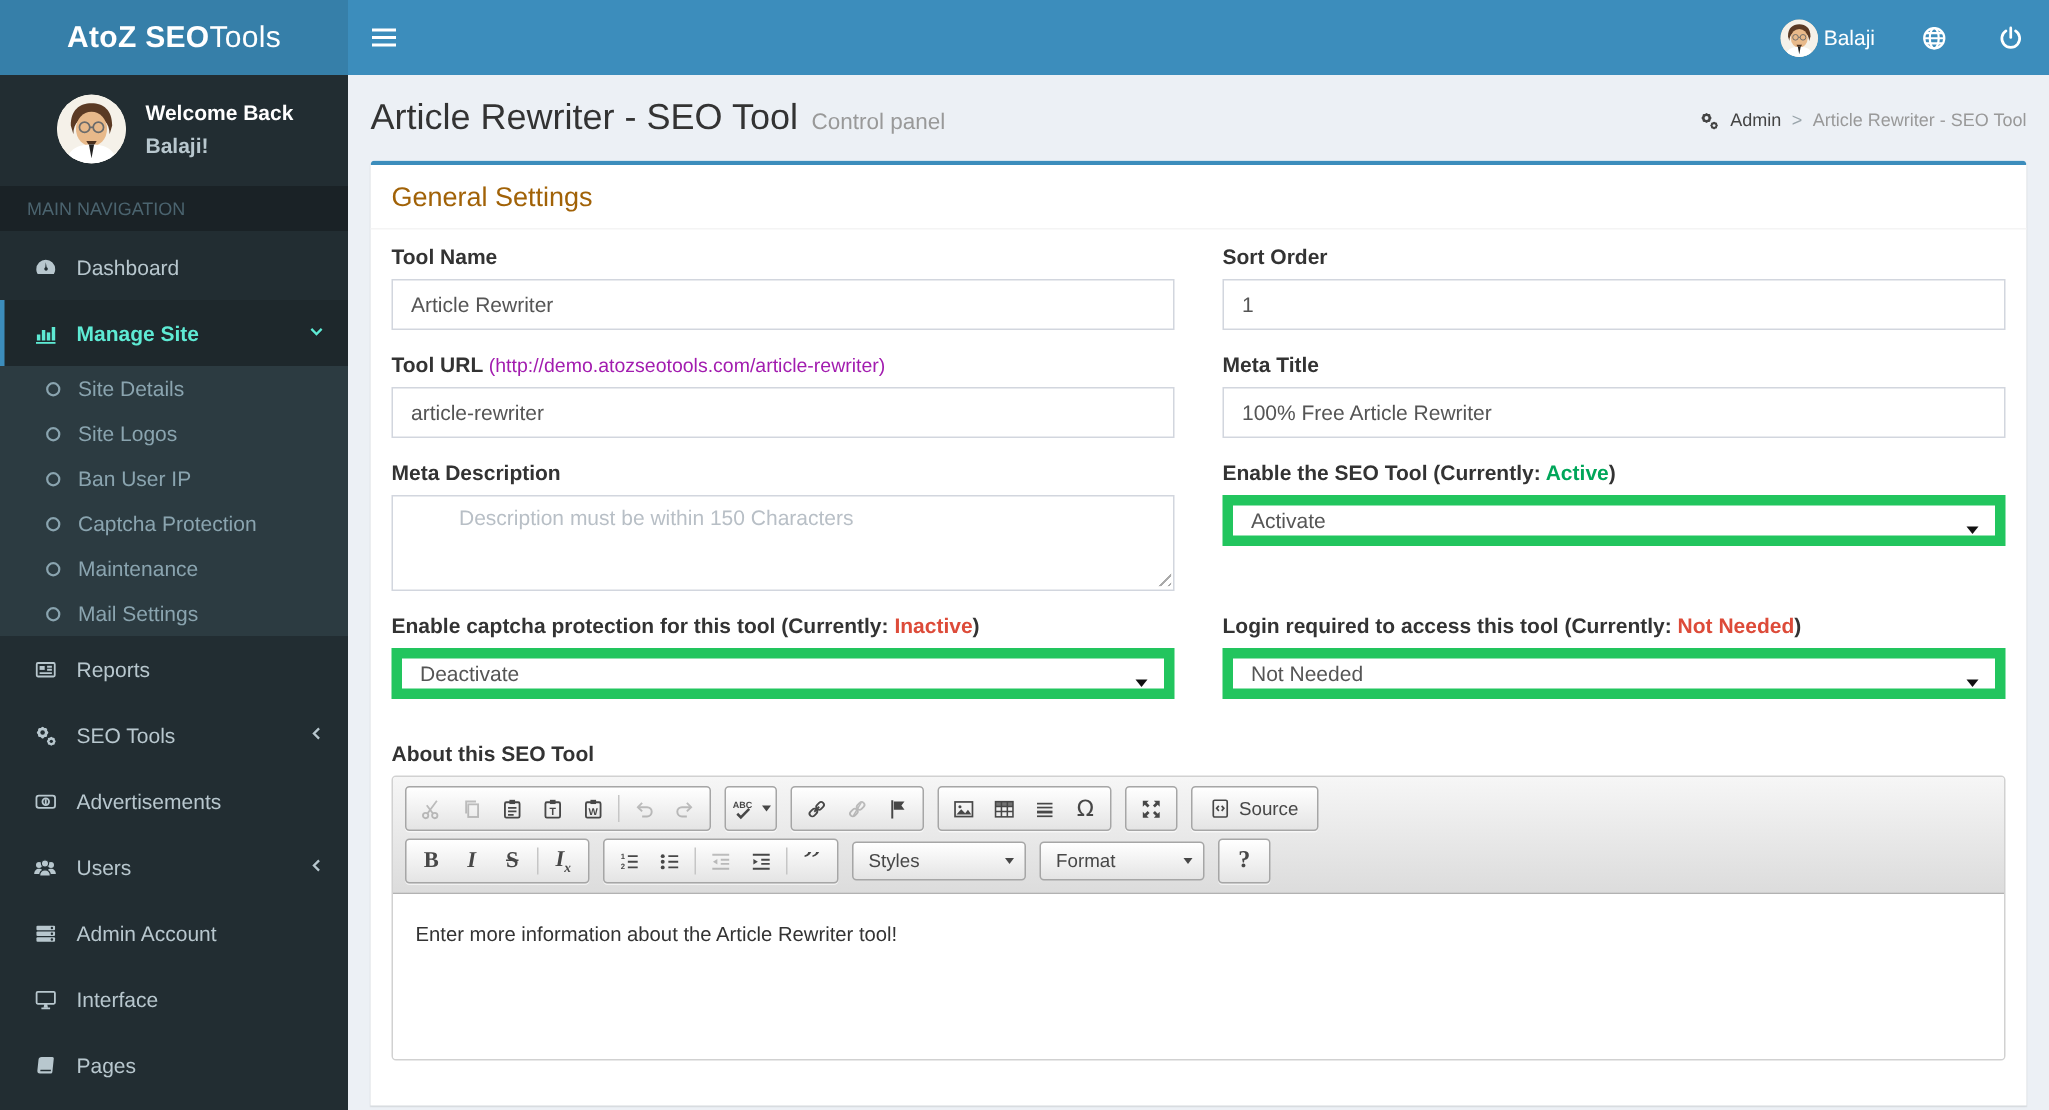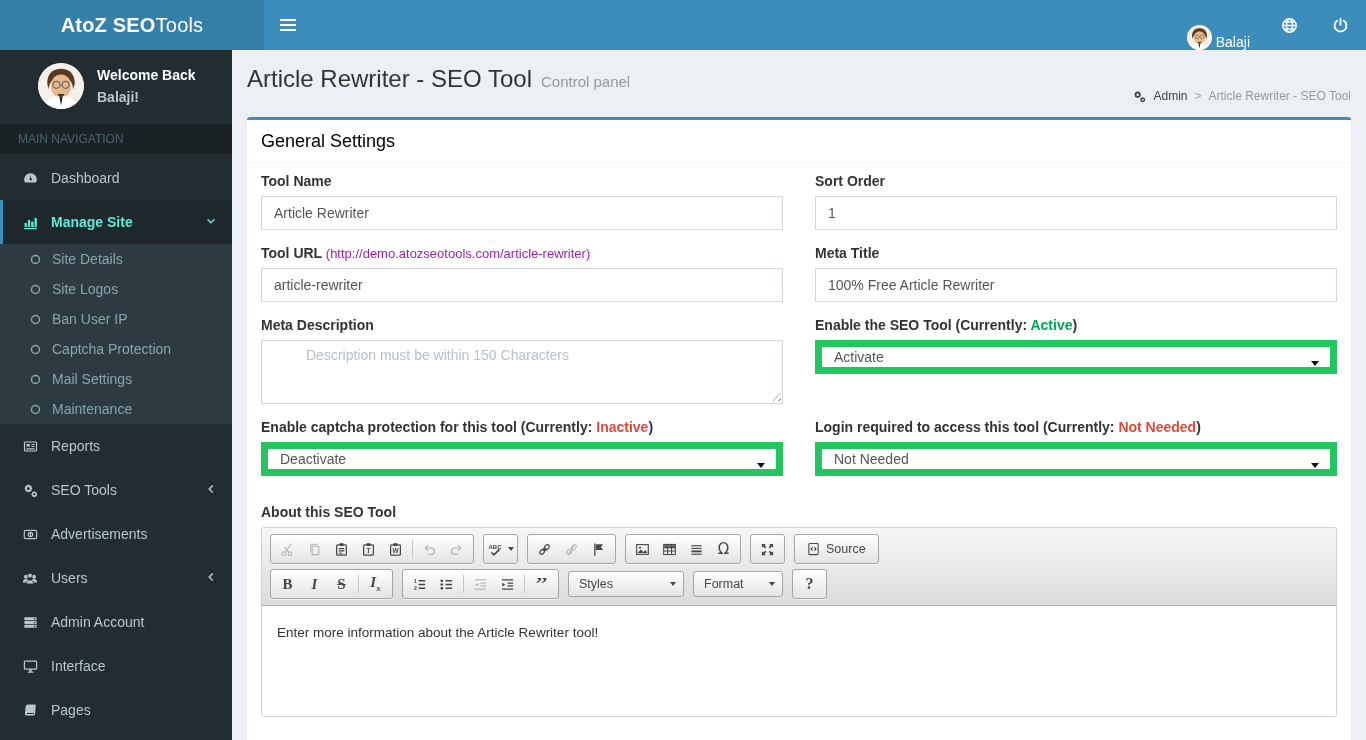--- a/index.html
+++ b/index.html
@@ -3,30 +3,30 @@
 <meta charset="utf-8">
 <style>
   * { margin:0; padding:0; box-sizing:border-box; }
   html,body { width:1366px; height:740px; overflow:hidden; }
   body { font-family:"Liberation Sans","DejaVu Sans",sans-serif; font-size:14px; background:#ecf0f5; color:#333; }
   ul { list-style:none; }
   svg { display:block; }
 
   
   .navbar { position:fixed; top:0; left:0; right:0; height:50px; display:flex; z-index:30; }
-  .brand { width:264px; background:#367fa9; color:#fff; display:flex; align-items:center; justify-content:center; font-size:20px; letter-spacing:.2px; cursor:pointer; }
+  .brand { width:232px; background:#367fa9; color:#fff; display:flex; align-items:center; justify-content:center; font-size:20px; letter-spacing:.2px; cursor:pointer; }
   .brand b { font-weight:700; }
   .brand span { font-weight:300; }
   .navbar-main { flex:1; background:#3c8dbc; display:flex; align-items:center; justify-content:space-between; }
   .hamburger { width:48px; height:50px; display:flex; align-items:center; justify-content:center; cursor:pointer; }
   .hicon, .hicon::before, .hicon::after { display:block; width:16px; height:2px; background:#fff; position:relative; }
   .hicon::before { content:""; position:absolute; top:-5px; }
   .hicon::after  { content:""; position:absolute; top:5px; }
   .nav-right { display:flex; align-items:stretch; height:50px; color:#fff; }
-  .user-chip { display:flex; align-items:flex-end; gap:4px; padding:0 14px; cursor:pointer; }
+  .user-chip { display:flex; align-items:center; gap:4px; padding:0 14px; cursor:pointer; }
   .user-chip span { font-size:14px; }
   .avatar-sm { width:25px; height:25px; border-radius:50%; overflow:hidden; background:#fde3c1; }
   .nav-icon-btn { display:flex; align-items:center; padding:0 17px; cursor:pointer; }
 
   
   .sidebar { position:fixed; top:50px; left:0; bottom:0; width:232px; background:#222d32; z-index:20; }
   .user-panel { display:flex; align-items:center; gap:13px; padding:13px 10px 15px 17px;margin-left:21px; }
   .avatar-lg { width:46px; height:46px; border-radius:50%; overflow:hidden; background:#f5f1e9; }
   .user-info .welcome { color:#fff; font-weight:700; font-size:14px; }
   .user-info .uname { color:#b8c7ce; font-weight:700; font-size:14px; margin-top:6px; }
@@ -39,28 +39,28 @@
   .nav-item .chev { position:absolute; right:15px; top:15px; }
   .submenu { background:#2c3b41; }
   .submenu li { display:flex; align-items:center; height:30px; padding-left:29px; color:#8aa4af; cursor:pointer; font-size:14px; }
   .submenu .sicon { width:12px; margin-right:11px; display:flex; justify-content:center; }
 
   
   .content-wrap { margin-left:232px; padding-top:50px; }
   .content-header { padding:15px 15px 14px; display:flex; justify-content:space-between; align-items:flex-start; }
   .page-title { font-size:24px; font-weight:500; color:#333; }
   .page-title small { font-size:15px; color:#999; font-weight:400; margin-left:9px; }
-  .breadcrumb { display:flex; align-items:center; gap:7px; font-size:12px; margin-top:24px; color:#444; }
+  .breadcrumb { display:flex; align-items:center; gap:7px; font-size:12px; margin-top:8px; color:#444; }
   .breadcrumb .bicon { --hole:#ecf0f5; display:flex; }
   .breadcrumb .sep { color:#9aa5ab; }
   .breadcrumb .current { color:#999; }
 
   .box { margin:0 15px; background:#fff; border-top:3px solid #3c8dbc; box-shadow:0 1px 1px rgba(0,0,0,.1); border-radius:3px 3px 0 0; }
   .box-header { padding:11px 14px 10px; }
-  .box-title { font-size:18px; font-weight:400; color:#000000; }
+  .box-title { font-size:18px; font-weight:400; color:#a16207; }
   .box-body { padding:10px 14px 30px; border-top:1px solid #f4f4f4; }
   .form-grid { display:grid; grid-template-columns:1fr 1fr; column-gap:32px; }
   .form-group { margin-bottom:15px; }
   .form-group label { display:block; font-weight:700; font-size:14px; color:#333; margin-bottom:7px; }
   label .hint { font-weight:400; font-size:13px; color:#a21caf; }
   .status-green { color:#00a65a; }
   .status-red { color:#dd4b39; }
   .form-control { width:100%; height:34px; border:1px solid #d2d6de; border-radius:0; padding:6px 12px; font-size:14px; color:#555; font-family:inherit; background:#fff; outline:none; }
   .form-control::placeholder { color:#b8bfc6; opacity:1; }
   .ta-wrap { position:relative; }
@@ -75,21 +75,21 @@
   
   .editor { border:1px solid #d1d1d1; border-radius:3px; overflow:hidden; }
   .cke-top { background:linear-gradient(#f6f6f6,#dcdcdc); border-bottom:1px solid #b2b2b2; padding:6px 8px 1px; }
   .tb-row { display:flex; gap:9px; margin-bottom:5px; align-items:center; }
   .tb-group { display:flex; align-items:center; border:1px solid #a6a6a6; border-radius:3px; background:linear-gradient(#fff,#e4e4e4); padding:2px 3px; box-shadow:0 1px 0 rgba(255,255,255,.6); }
   .tb-btn { min-width:27px; height:24px; display:flex; align-items:center; justify-content:center; border-radius:2px; cursor:pointer; color:#474747; }
   .tb-btn.disabled { opacity:.32; cursor:default; }
   .tb-sep { width:1px; height:18px; background:#c6c6c6; margin:0 3px; }
   .caret { width:0; height:0; border-left:3.5px solid transparent; border-right:3.5px solid transparent; border-top:4px solid #474747; margin-left:3px; }
   .tb-combo { display:flex; align-items:center; justify-content:space-between; border:1px solid #a6a6a6; border-radius:3px; background:linear-gradient(#fff,#e4e4e4); height:26px; padding:0 7px 0 10px; color:#474747; font-size:12.5px; cursor:pointer; }
-  .combo-styles { width:116px; } .combo-format { width:90px;text-align:right; }
+  .combo-styles { width:116px; } .combo-format { width:110px;text-align:right; }
   .src-btn { display:flex; align-items:center; gap:6px; padding:0 9px; height:24px; font-size:12.5px; color:#474747; cursor:pointer; }
   .glyph { font-family:"Liberation Serif","DejaVu Serif",serif; font-size:15px; font-weight:700; line-height:1; }
   .g-b { font-size:15px; }
   .g-i { font-style:italic; }
   .g-s { text-decoration:line-through; }
   .g-rf { font-style:italic; }
   .g-rf sub { font-size:9px; font-weight:700; }
   .g-q { font-size:24px; line-height:10px; height:12px; overflow:hidden; }
   .g-om { font-family:"DejaVu Sans",sans-serif; font-weight:400; font-size:15px; }
   .g-help { font-family:"Liberation Serif",serif; font-size:16px; font-weight:700; }
@@ -221,29 +221,29 @@
               </svg>
             </span>
             <span>Captcha Protection</span>
           </li>
         <li>
             <span class="sicon">
               <svg width="11" height="11" viewBox="0 0 12 12" fill="none" stroke="currentColor" stroke-width="1.6">
                 <circle cx="6" cy="6" r="4.4"></circle>
               </svg>
             </span>
-            <span>Mail Settings</span>
+            <span>Maintenance</span>
           </li>
         <li>
             <span class="sicon">
               <svg width="11" height="11" viewBox="0 0 12 12" fill="none" stroke="currentColor" stroke-width="1.6">
                 <circle cx="6" cy="6" r="4.4"></circle>
               </svg>
             </span>
-            <span>Maintenance</span>
+            <span>Mail Settings</span>
           </li>
       </ul>
     </li>
     <li class="nav-item">
       <span class="nicon">
           <svg width="15" height="15" viewBox="0 0 15 15" fill="none" stroke="currentColor" stroke-width="1.2">
             <rect x="1.5" y="3" width="12" height="9" rx=".8"></rect>
             <rect x="3.4" y="5" width="3.4" height="2.6" fill="currentColor" stroke="none"></rect>
             <path d="M8.4 5.5h3.2M8.4 7.5h3.2M3.4 9.8h8.2"></path>
           </svg>

